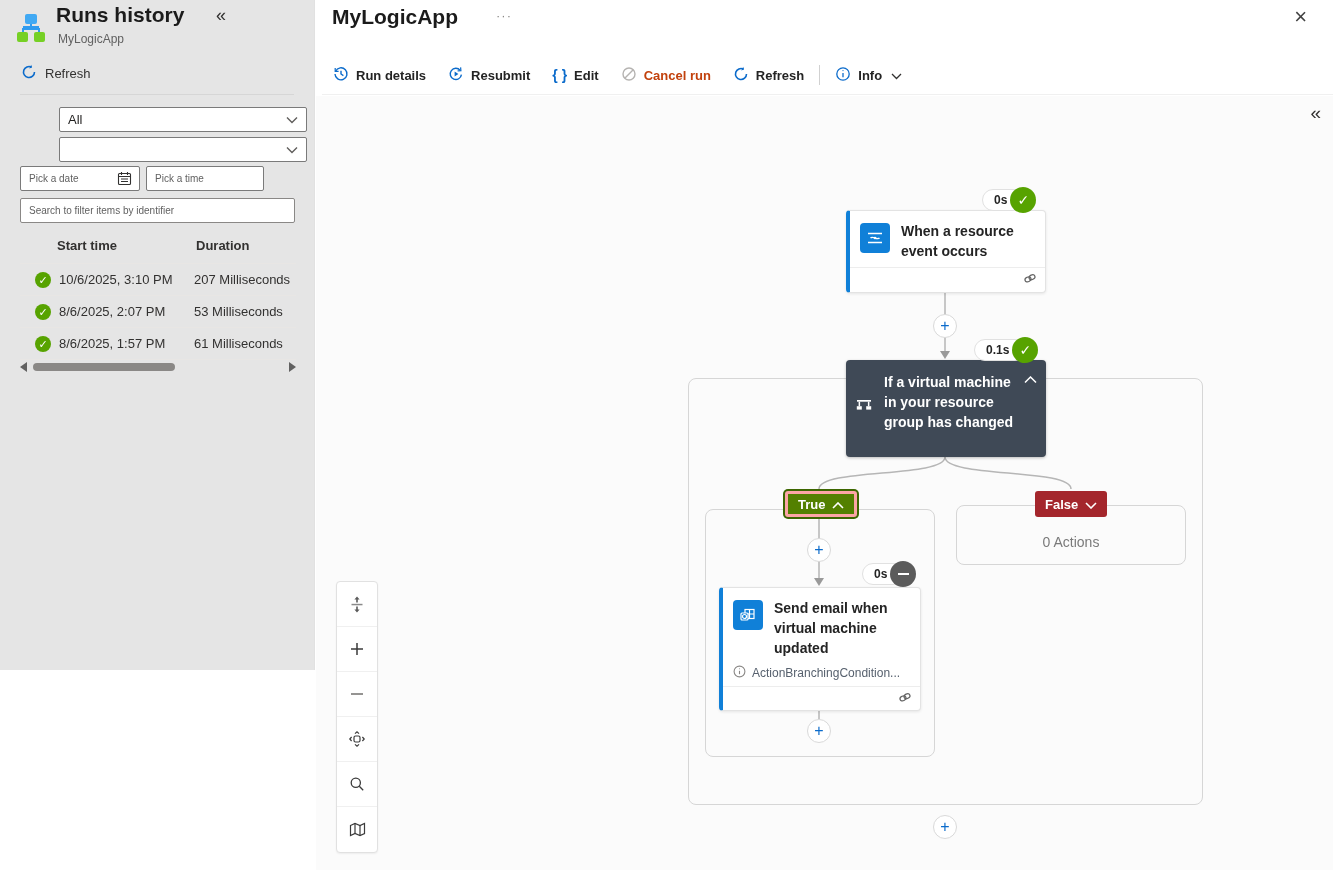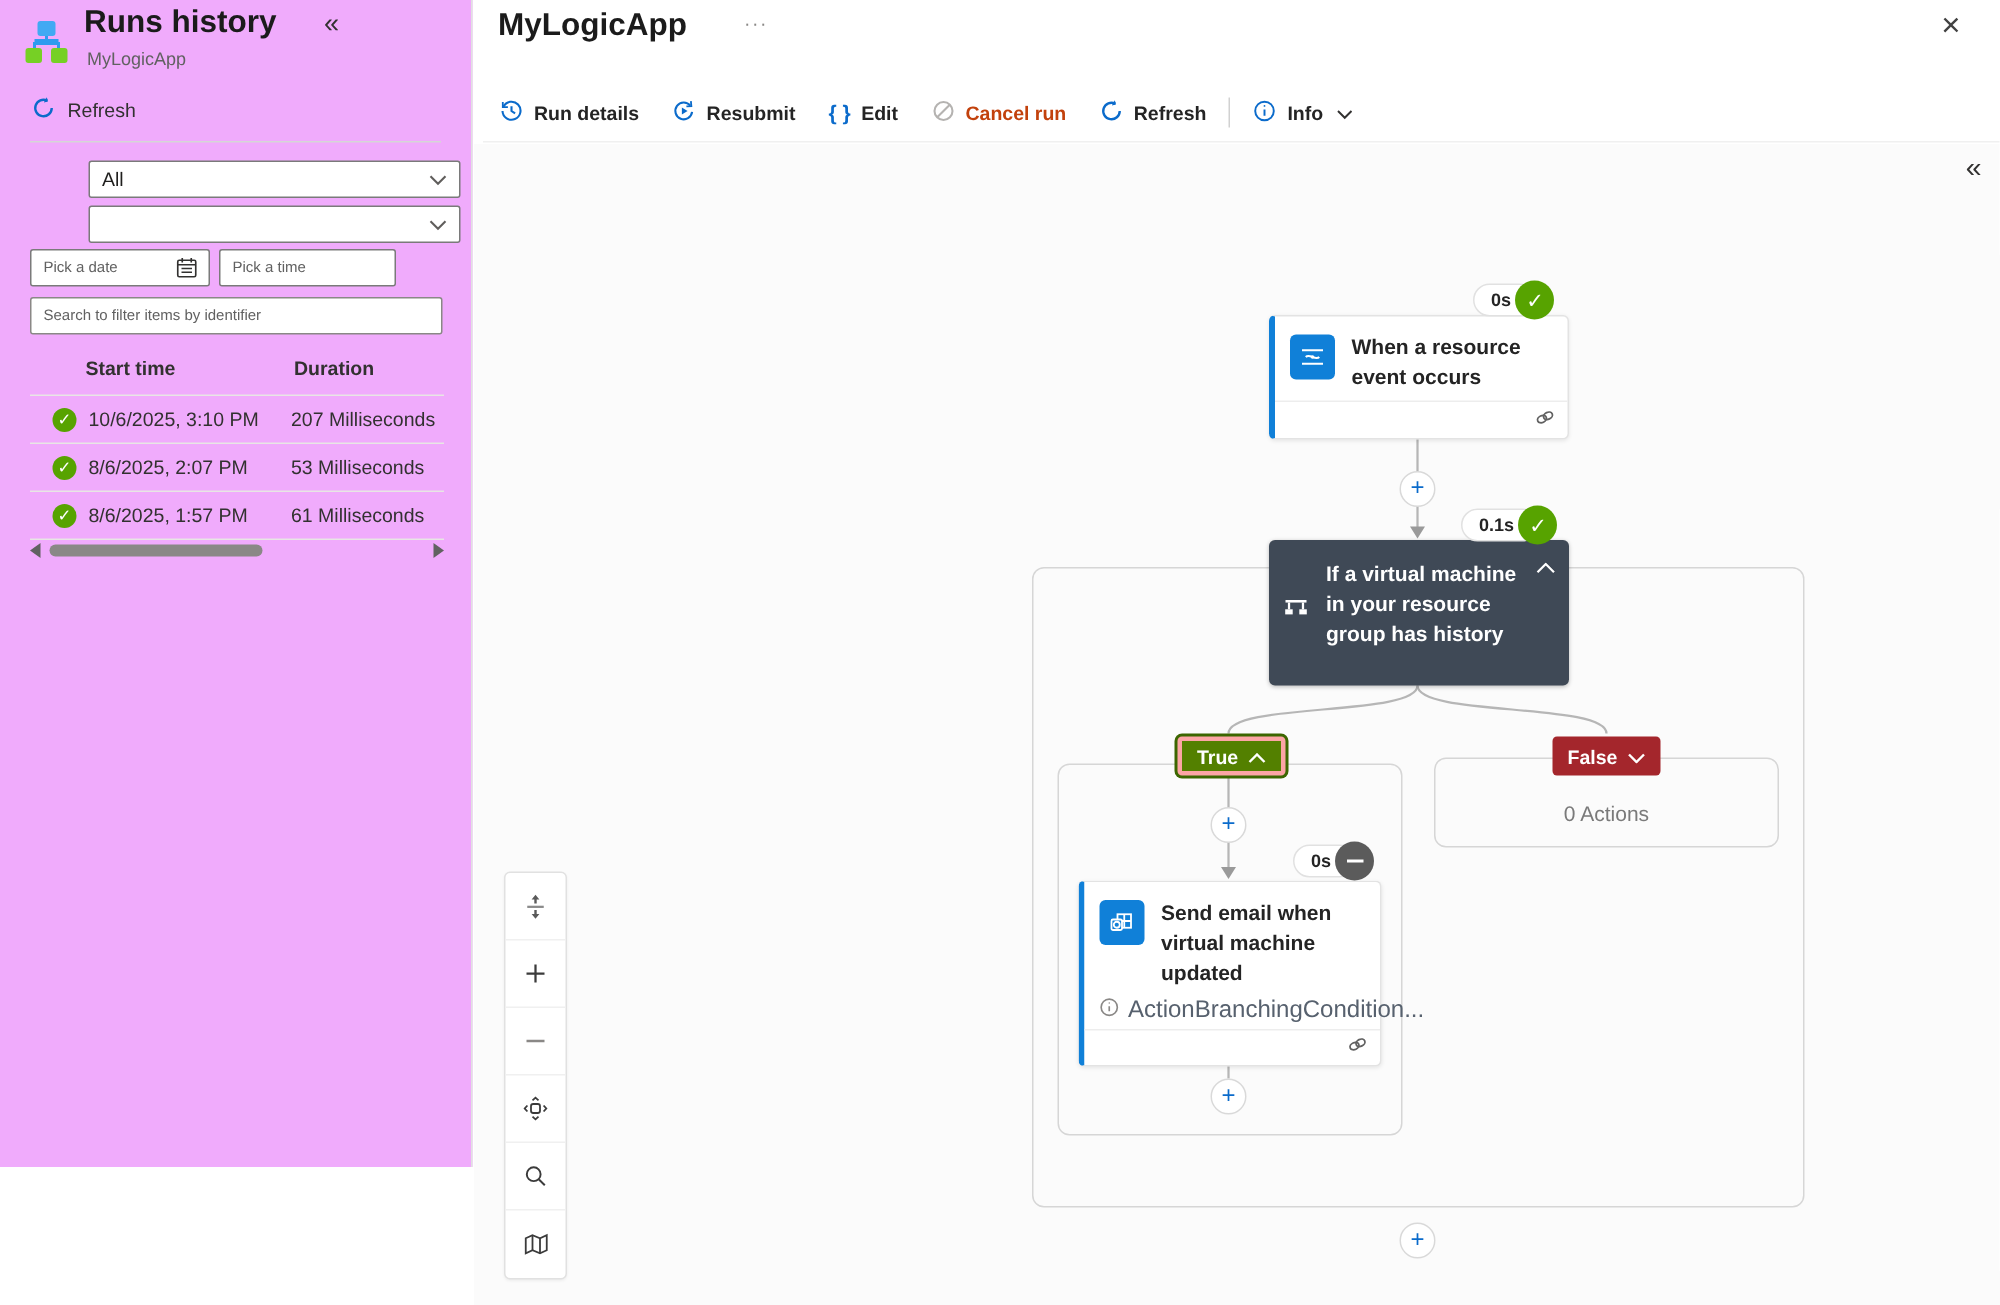--- a/index.html
+++ b/index.html
@@ -1,20 +1,20 @@
 <!DOCTYPE html>
 <html><head>
 <meta charset="utf-8">
 <style>
   * { box-sizing: border-box; margin: 0; padding: 0; }
   html,body { width:1333px; height:870px; overflow:hidden; background:#fff;
     font-family:"Liberation Sans", sans-serif; color:#242424; }
 
   
-  .sidebar { position:absolute; left:0; top:0; width:315px; height:778px; background:#f0abfc;
+  .sidebar { position:absolute; left:0; top:0; width:315px; height:670px; background:#e5e5e5;
     border-right:1px solid #e1e1e1; }
   .la-logo { position:absolute; left:13px; top:10px; }
   .sb-title { position:absolute; left:56px; top:3px; font-size:21px; font-weight:700; color:#1b1b1b; }
   .sb-sub { position:absolute; left:58px; top:32px; font-size:12px; color:#616161; }
   .sb-collapse { position:absolute; left:216px; top:5px; font-size:18px; color:#323130; cursor:pointer; }
   .refresh-row { position:absolute; left:21px; top:64px; display:flex; align-items:center; gap:8px;
     font-size:13px; color:#323130; cursor:pointer; }
   .sb-divider { position:absolute; left:20px; right:20px; top:94px; border-top:1px solid #d6d6d6; }
 
   .combo { position:absolute; height:25px; border:1px solid #7a7a7a; border-radius:2px; background:#fff;
@@ -73,21 +73,21 @@
   .empty-actions { position:absolute; width:100%; top:28px; text-align:center; font-size:14px; color:#7a7a7a; }
 
   .node-card { position:absolute; background:#fff; border:1px solid #e3e3e3; border-left:4px solid #1080d8;
     border-radius:4px; box-shadow:0 1px 3px rgba(0,0,0,.09); z-index:2; cursor:pointer; }
   .trigger-card { left:530px; top:114px; width:200px; height:83px; }
   .action-card { left:403px; top:491px; width:202px; height:124px; }
   .node-body { display:flex; gap:11px; padding:10px 10px 6px 10px; align-items:flex-start; }
   .node-ico { width:30px; height:30px; border-radius:4px; background:#1080d8; flex:0 0 30px;
     display:flex; align-items:center; justify-content:center; margin-top:2px; }
   .node-title { font-size:14px; font-weight:700; color:#242424; line-height:20px; }
-  .node-note { display:flex; align-items:center; gap:6px; padding:1px 10px 4px 10px; font-size:16px; color:#57616e; }
+  .node-note { display:flex; align-items:center; gap:6px; padding:1px 10px 4px 10px; font-size:12px; color:#57616e; }
   .node-foot { border-top:1px solid #ededed; height:24px; display:flex; align-items:center;
     justify-content:flex-end; padding:0 8px; position:absolute; left:0; right:0; bottom:0; }
   .trigger-card .node-foot { height:25px; }
 
   .cond-card { position:absolute; left:530px; top:264px; width:200px; height:97px; background:#3f4956;
     border-radius:4px; z-index:3; color:#fff; cursor:pointer; box-shadow:0 1px 3px rgba(0,0,0,.25); }
   .cond-body { display:flex; gap:10px; padding:12px 8px 10px 10px; }
   .cond-ico { flex:0 0 18px; margin-top:26px; }
   .cond-title { font-size:14px; font-weight:700; line-height:20px; width:136px; }
   .cond-chev { position:absolute; right:9px; top:10px; cursor:pointer; }
@@ -328,21 +328,21 @@
       <div class="cond-body">
         <span class="cond-ico">
           <svg width="16" height="14" viewBox="0 0 16 14" fill="#fff">
             <rect x="1" y="2" width="14" height="1.7"></rect>
             <rect x="2.6" y="3.7" width="1.5" height="4.5"></rect>
             <rect x="11.9" y="3.7" width="1.5" height="4.5"></rect>
             <rect x="0.8" y="8.2" width="5" height="3.4"></rect>
             <rect x="10.2" y="8.2" width="5" height="3.4"></rect>
           </svg>
         </span>
-        <span class="cond-title">If a virtual machine in your resource group has history</span>
+        <span class="cond-title">If a virtual machine in your resource group has changed</span>
       </div>
       <span class="cond-chev">
         <svg width="13" height="8" viewBox="0 0 13 8">
             <path d="M1 6.5 L6.5 1 L12 6.5" stroke="#fff" stroke-width="1.5" fill="none"></path>
           </svg>
       </span>
     </div>
     <div class="runtime-badge bdg-cond">
       <span class="badge-pill">0.1s</span>
       <span class="badge-dot success">✓</span>

